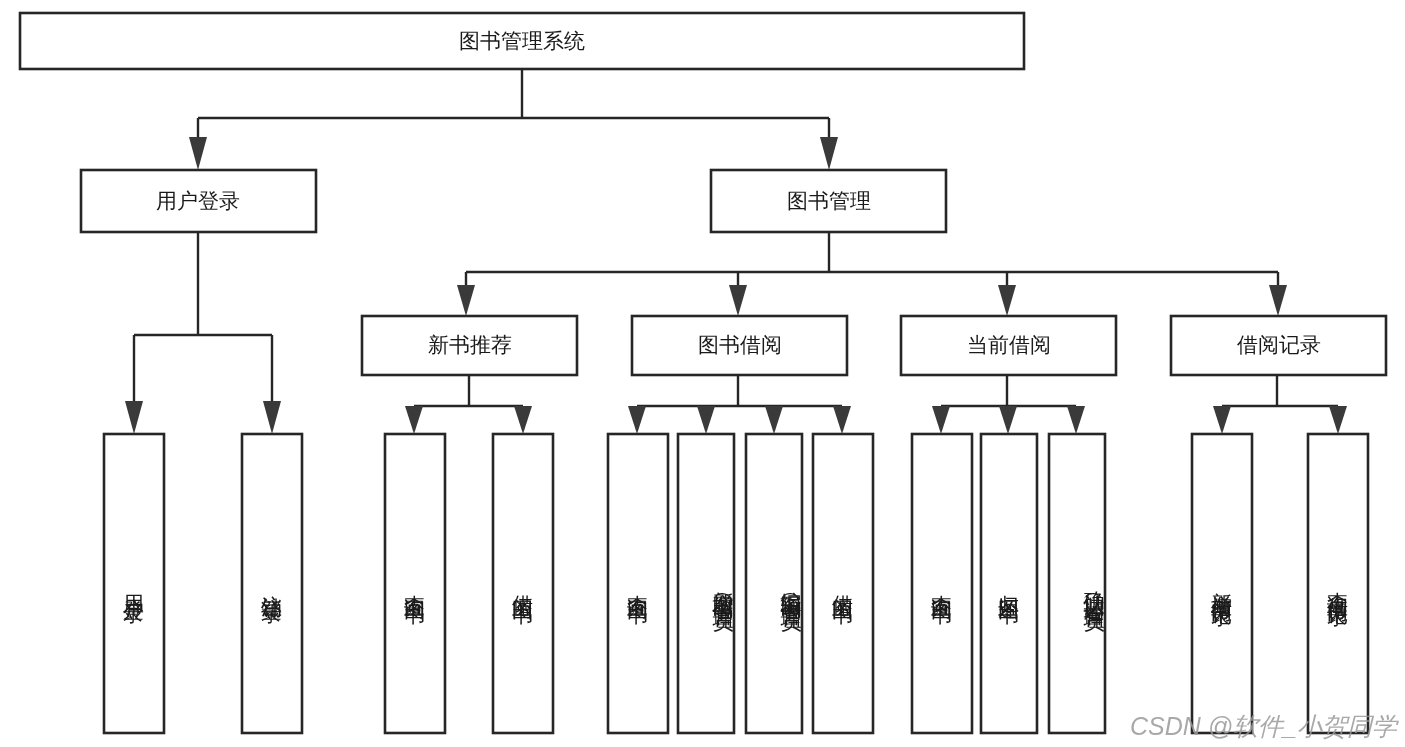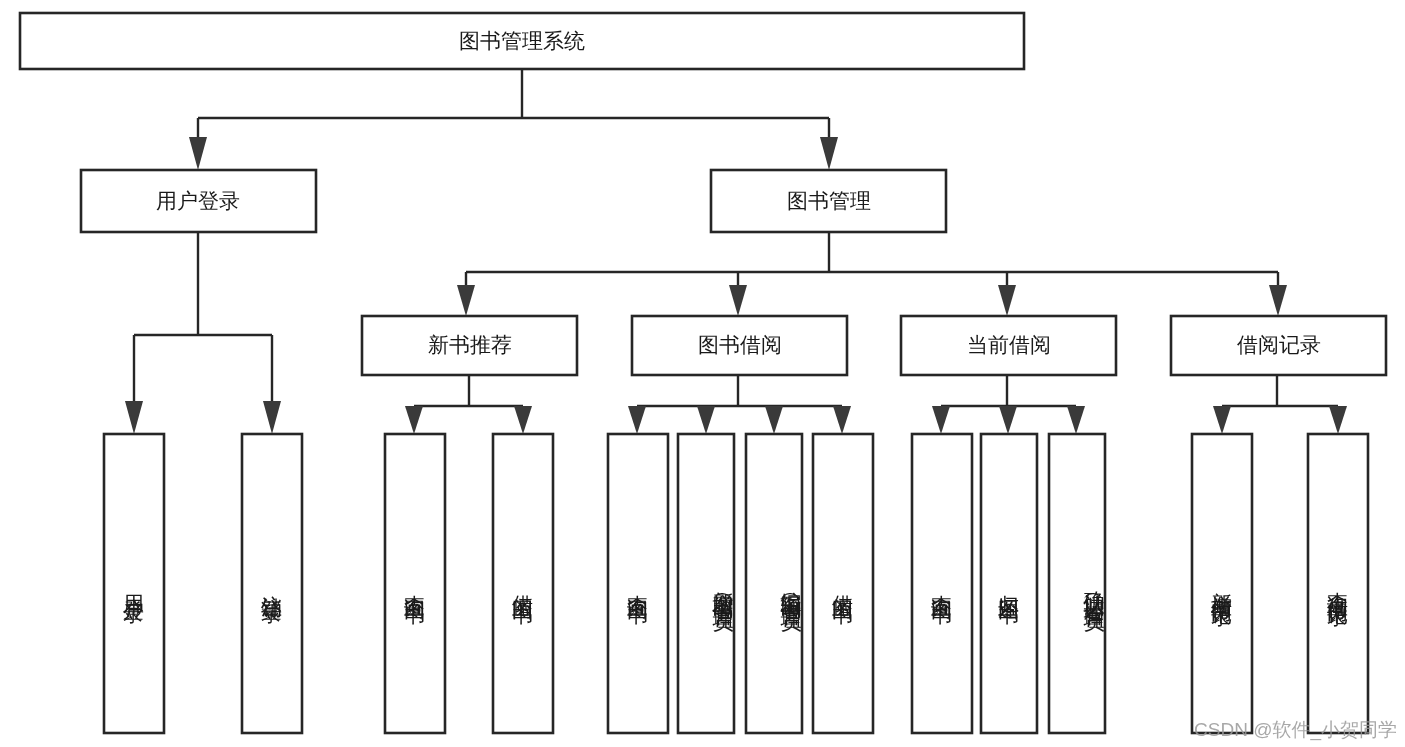--- a/index.html
+++ b/index.html
@@ -61,24 +61,25 @@
     letter-spacing: 3px;
     line-height: 1;
     white-space: nowrap;
     pointer-events: none;
   }
   .watermark {
     position: absolute;
     right: 8px;
     bottom: 4px;
     font-family: "Liberation Sans", "DejaVu Sans", sans-serif;
-    font-size: 19px;
+    font-size: 25px;
     color: #9a9a9a;
     opacity: 0.85;
     white-space: nowrap;
+    font-style: italic;
   }
 </style>
 </head>
 <body>
 
 <div id="stage">
 
   <svg id="diagram" viewBox="0 0 1405 747">
 
     <g>

